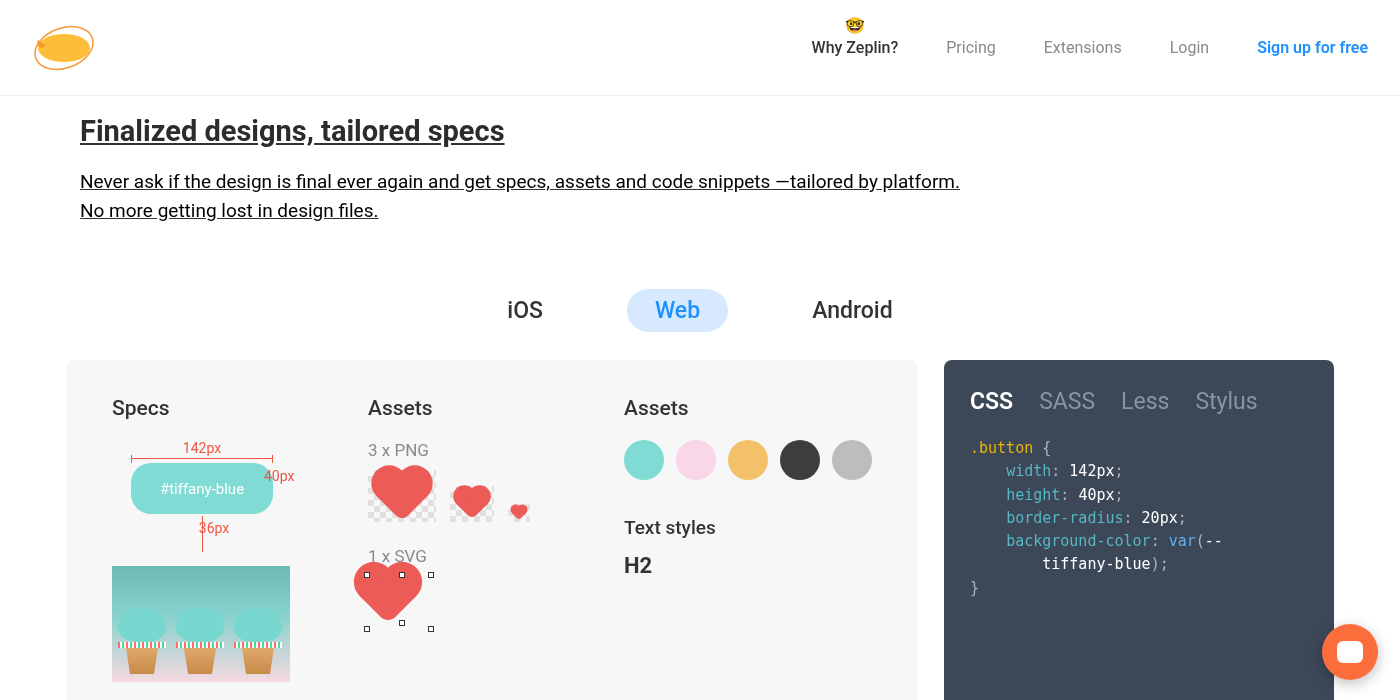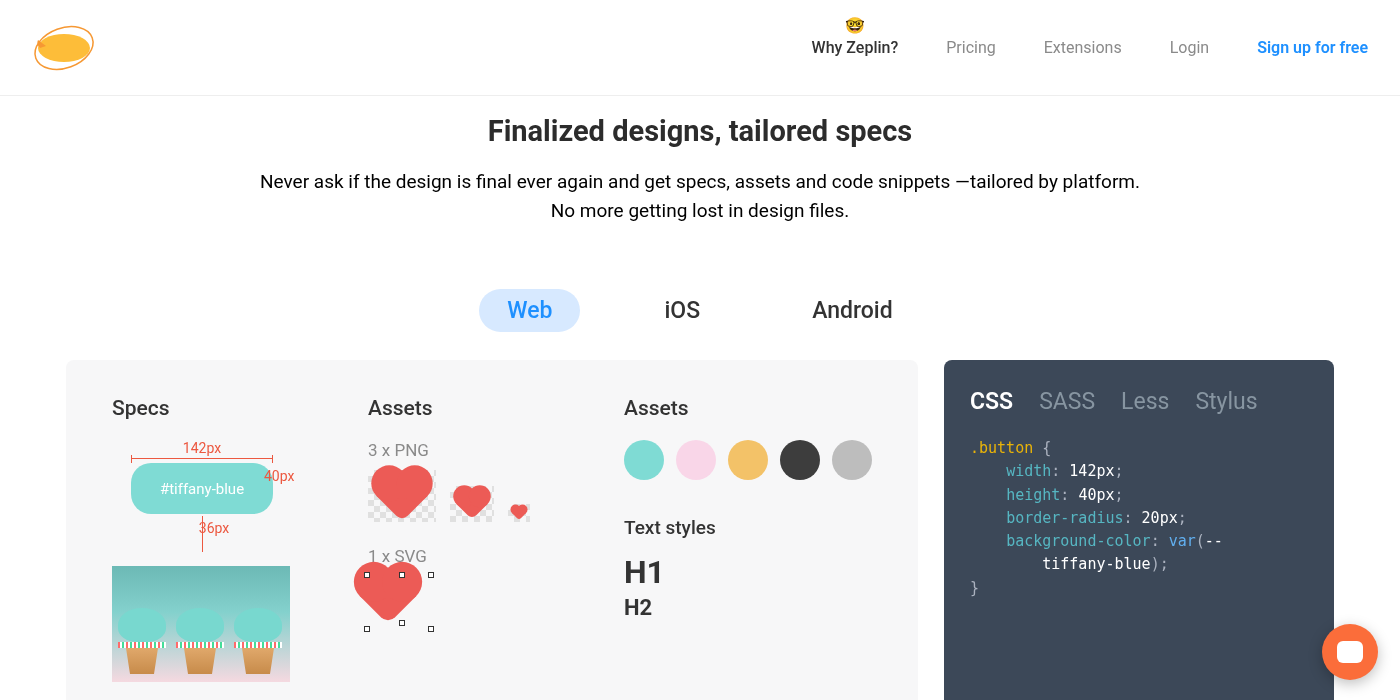--- a/index.html
+++ b/index.html
@@ -19,21 +19,21 @@
     padding: 16px 32px;
     border-bottom: 1px solid #eee;
     height: 96px;
   }
   .logo { width: 64px; height: 48px; }
   .nav { display: flex; align-items: center; gap: 48px; }
   .nav-item { color: #8a8a8a; font-size: 16px; cursor: pointer; position: relative; }
   .nav-item.why { color: #333; font-weight: 500; }
   .nav-item.signup { color: #1e90ff; font-weight: 600; }
   .emoji-badge { position: absolute; top: -22px; left: 50%; transform: translateX(-50%); font-size: 16px; }
-  .hero { text-align: center; padding: 18px 80px 34px; }
+  .hero { padding: 18px 80px 34px; text-decoration: underline; }
   .hero h1 { font-size: 29px; font-weight: 700; color: #2c2c2c; margin-bottom: 20px; }
   .hero p { font-size: 19px; color: #000000; line-height: 1.5; }
   .tabs { display: flex; justify-content: center; gap: 56px; margin: 30px 0 28px; }
   .tab { font-size: 23px; color: #333; cursor: pointer; padding: 8px 28px; border-radius: 999px; font-weight: 500; }
   .tab.active { background: #d7e9ff; color: #1e90ff; }
   .content-wrap { display: flex; gap: 26px; padding: 0 66px; }
   .left-panel {
     flex: 1;
     background: #f7f7f8;
     border-radius: 8px;
@@ -144,22 +144,22 @@
 
 <section class="hero">
   <h1>Finalized designs, tailored specs</h1>
   <p>
     <span>Never ask if the design is final ever again and get specs, assets and code snippets —tailored by platform.</span><br>
     <span>No more getting lost in design files.</span>
   </p>
 </section>
 
 <div class="tabs">
+  <div class="tab">iOS</div>
   <div class="tab active">Web</div>
-  <div class="tab">iOS</div>
   <div class="tab">Android</div>
 </div>
 
 <div class="content-wrap">
   <div class="left-panel">
 
     <div class="col">
       <h3>Specs</h3>
       <div class="spec-box">
         <div class="spec-label-top">142px</div>
@@ -226,21 +226,20 @@
       <h3>Assets</h3>
       <div class="colors-row">
         <div class="swatch sw-teal"></div>
         <div class="swatch sw-pink"></div>
         <div class="swatch sw-gold"></div>
         <div class="swatch sw-dark"></div>
         <div class="swatch sw-grey"></div>
       </div>
       <div class="text-styles">
         <h4>Text styles</h4>
-        <div class="ts-h1">H1</div>
         <div class="ts-h2">H2</div>
       </div>
     </div>
 
   </div>
 
   <div class="right-panel">
     <div class="code-tabs">
       <div class="code-tab active">CSS</div>
       <div class="code-tab">SASS</div>

